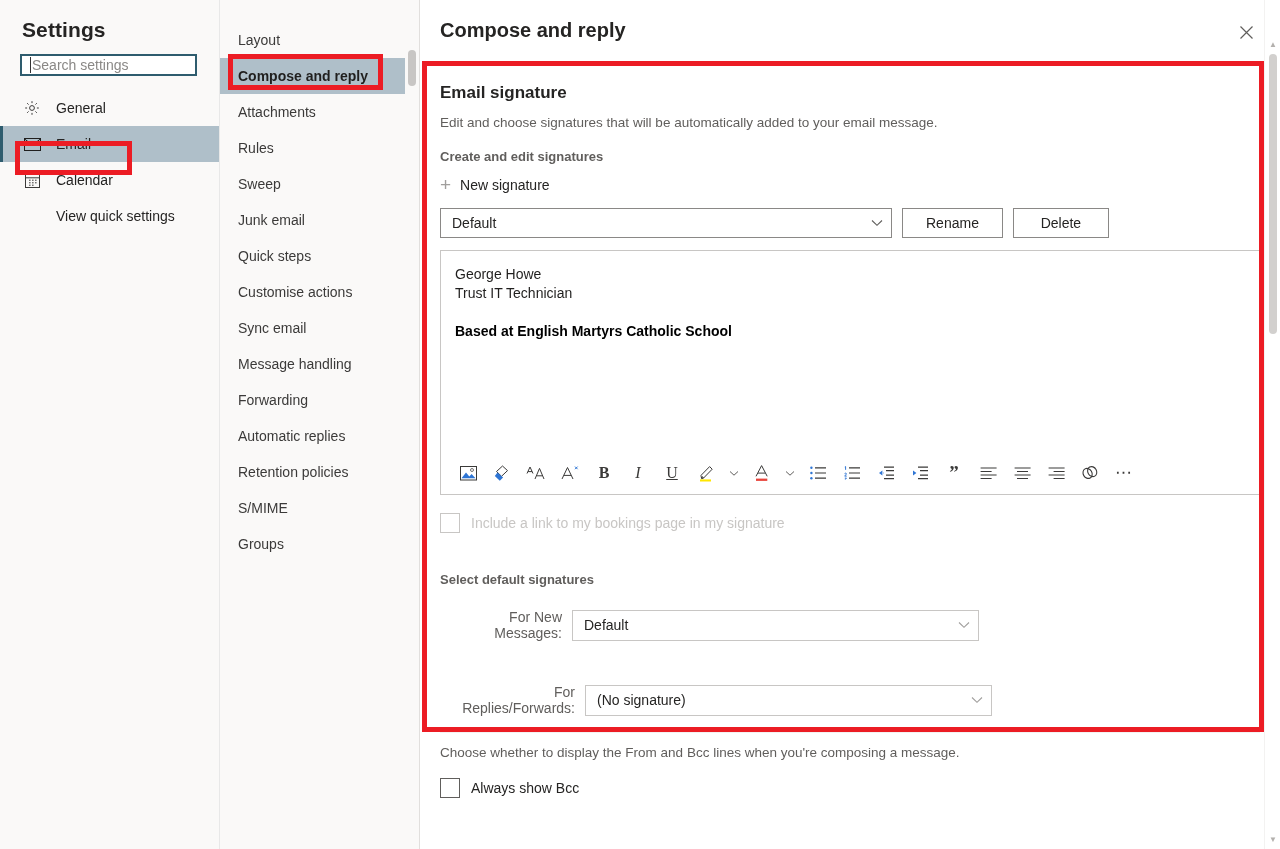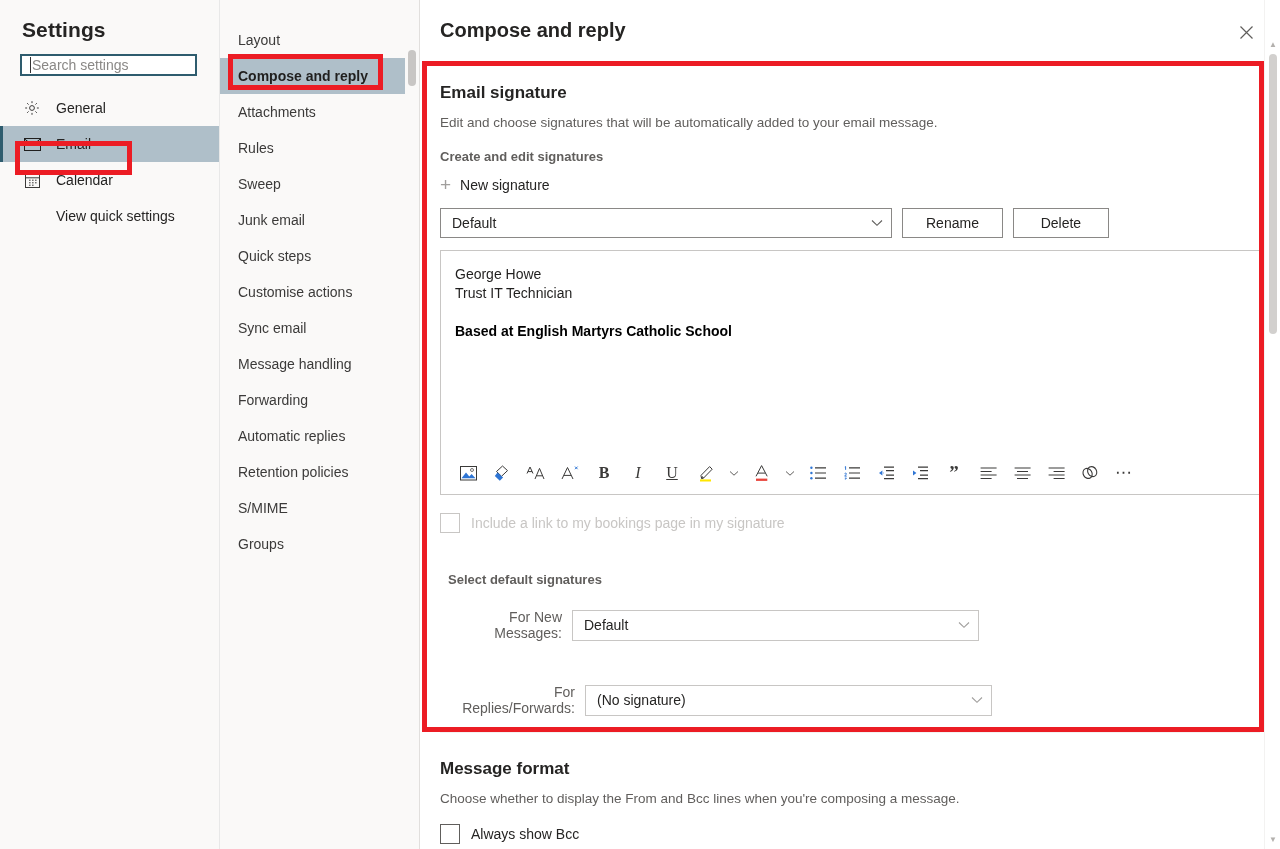--- a/index.html
+++ b/index.html
@@ -292,21 +292,20 @@
     color: #c8c6c4;
     margin-left: 11px;
   }
   .cb-lbl.enabled { color: #252423; }
 
   .defaults-title {
     font-size: 13px;
     font-weight: bold;
     color: #605e5c;
     margin-top: 39px;
-    margin-left: 8px;
   }
   .def-row {
     display: flex;
     align-items: center;
     margin-top: 22px;
   }
   .def-lbl {
     font-size: 14px;
     color: #605e5c;
     text-align: right;
@@ -667,21 +666,20 @@
           <span class="chev">
             <svg width="12" height="8" viewBox="0 0 12 8" fill="none" stroke="#a19f9d" stroke-width="1.1">
               <path d="M1 1.5L6 6.3L11 1.5"></path>
             </svg>
           </span>
         </div>
       </div>
 
       <div class="divider"></div>
 
-      <div class="mf-title">Message format</div>
       <div class="mf-desc">Choose whether to display the From and Bcc lines when you're composing a message.</div>
 
       <div class="cb-row">
         <div class="cb dark"></div>
         <span class="cb-lbl enabled">Always show Bcc</span>
       </div>
 
     </div>
 
     <div class="right-scroll">

